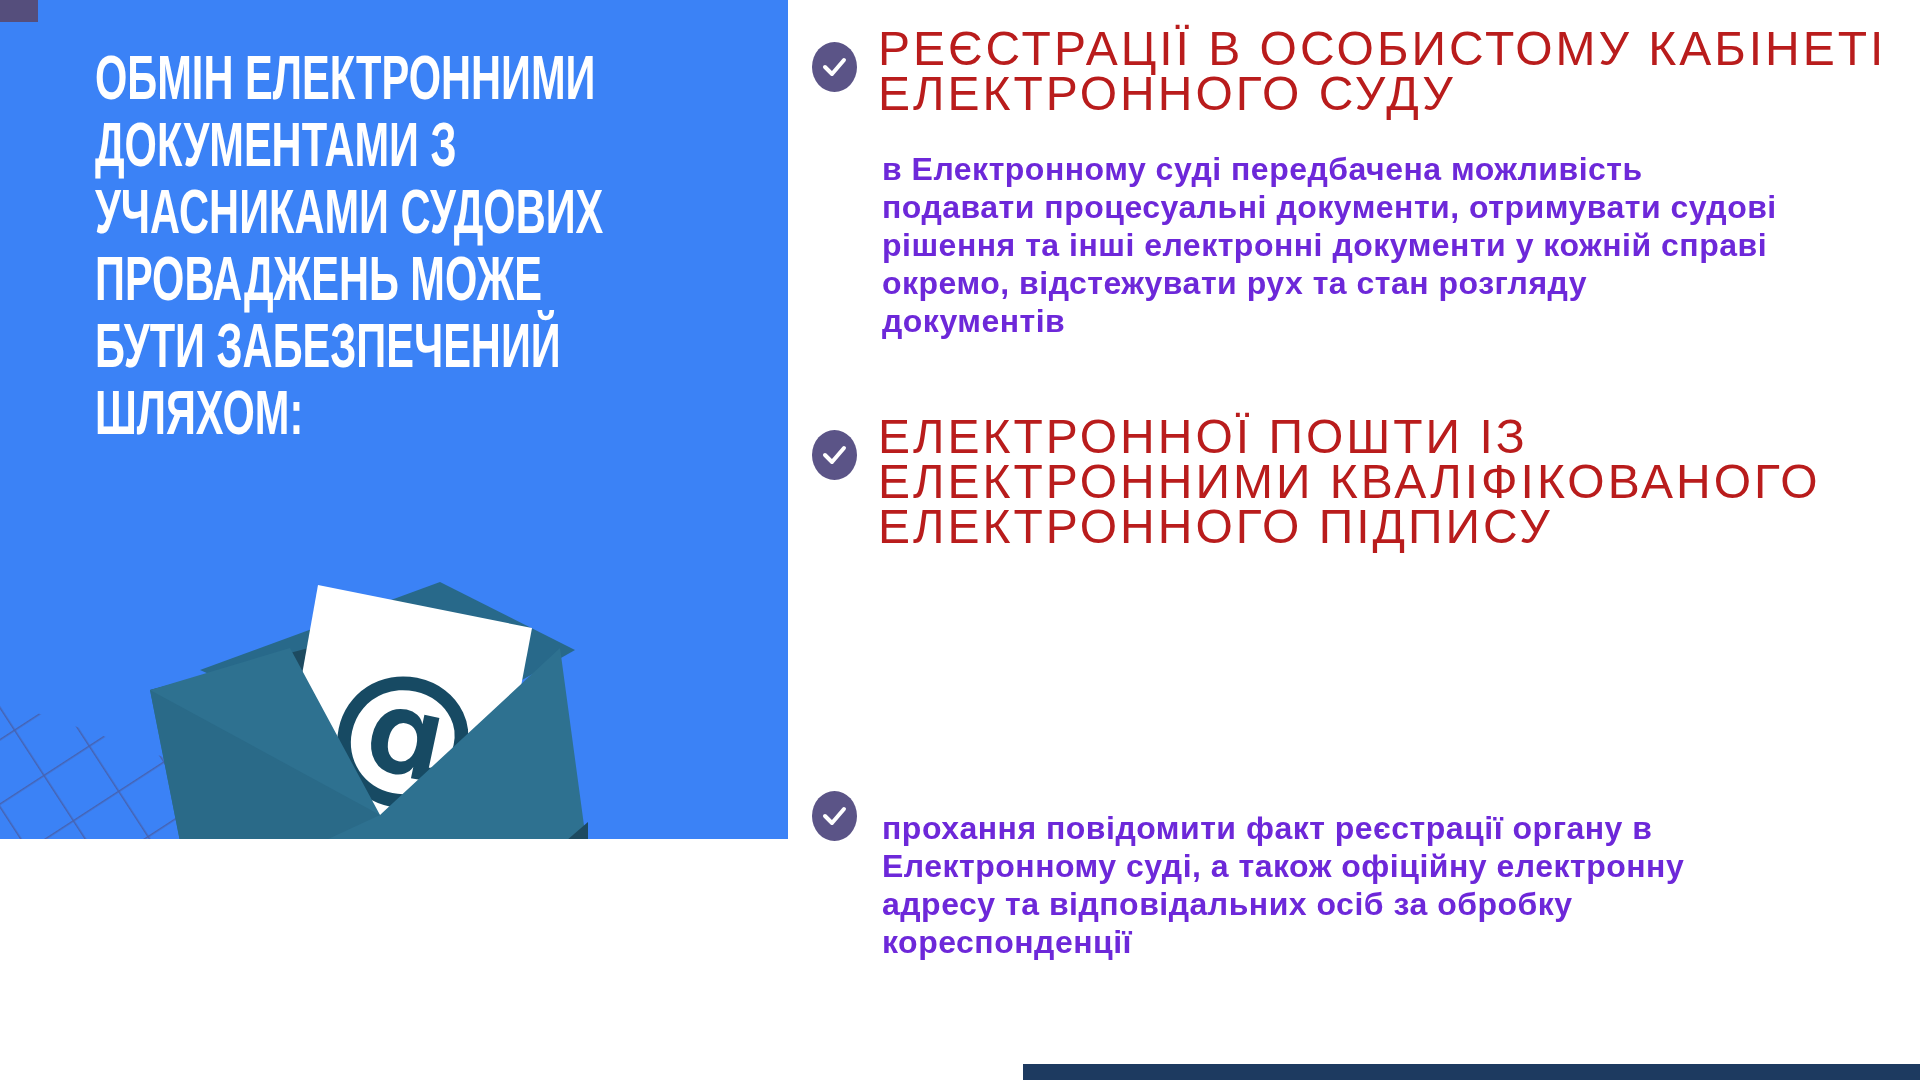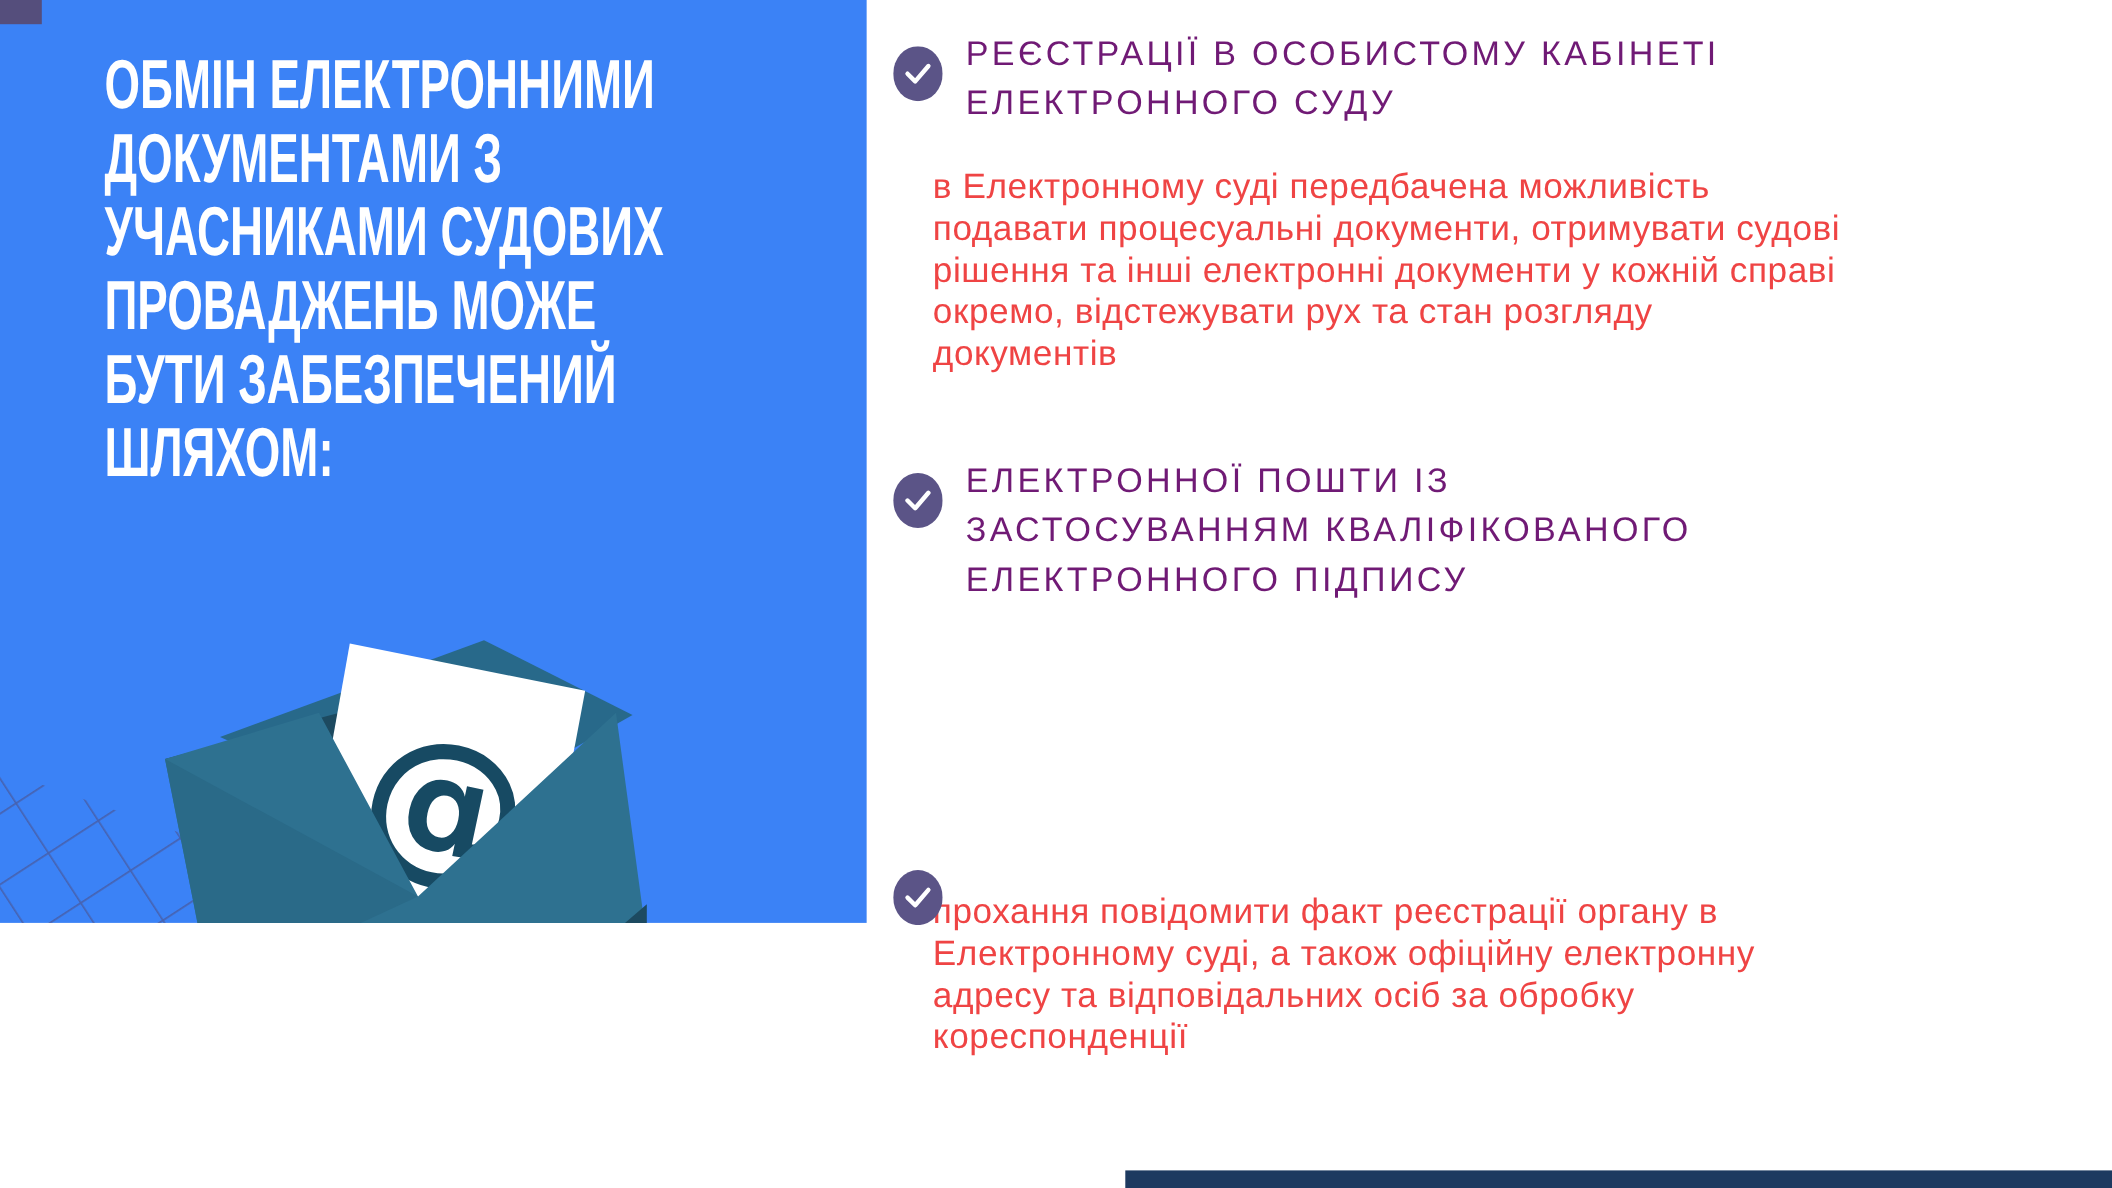--- a/index.html
+++ b/index.html
@@ -24,26 +24,26 @@
   }
   .grid-svg{position:absolute;left:0;top:610px;}
   .envelope-svg{position:absolute;left:140px;top:570px;}
   
   .content-panel{
     position:absolute;left:788px;top:0;width:1132px;height:1080px;background:#ffffff;
   }
   .sec{position:absolute;left:0;width:1132px;}
   .sec .check{position:absolute;left:24px;top:16px;}
   .sec-heading{
-    margin-left:90px;color:#701a75;font-size:31px;line-height:45px;
+    margin-left:90px;color:#b91c1c;font-size:48px;line-height:45px;
     letter-spacing:3px;font-weight:400;white-space:pre-line;
   }
   .sec-body{
-    margin-left:60px;margin-top:34px;color:#ef4444;font-size:32px;line-height:38px;
-    letter-spacing:0.5px;font-weight:400;white-space:pre-line;
+    margin-left:94px;margin-top:34px;color:#6d28d9;font-size:32px;line-height:38px;
+    letter-spacing:0.5px;font-weight:700;white-space:pre-line;
   }
   .sec1{top:26px;}
   .sec2{top:414px;}
   .sec3{top:775px;}
   .bottom-accent-bar{
     position:absolute;left:1023px;top:1064px;width:897px;height:16px;background:#1d3a60;
   }
 </style>
 </head>
 <body>
@@ -105,21 +105,21 @@
     </section>
 
     <section class="sec sec2">
       <span class="check">
         <svg width="45" height="50" viewBox="0 0 45 50">
           <ellipse cx="22.5" cy="25" rx="22.5" ry="25" fill="#5b5487"></ellipse>
           <path d="M13 25 L20 32 L32 18" stroke="#ffffff" stroke-width="4" fill="none" stroke-linecap="round" stroke-linejoin="round"></path>
         </svg>
       </span>
       <div class="sec-heading">ЕЛЕКТРОННОЇ ПОШТИ ІЗ
-ЗАСТОСУВАННЯМ КВАЛІФІКОВАНОГО
+ЕЛЕКТРОННИМИ КВАЛІФІКОВАНОГО
 ЕЛЕКТРОННОГО ПІДПИСУ</div>
     </section>
 
     <section class="sec sec3">
       <span class="check">
         <svg width="45" height="50" viewBox="0 0 45 50">
           <ellipse cx="22.5" cy="25" rx="22.5" ry="25" fill="#5b5487"></ellipse>
           <path d="M13 25 L20 32 L32 18" stroke="#ffffff" stroke-width="4" fill="none" stroke-linecap="round" stroke-linejoin="round"></path>
         </svg>
       </span>

